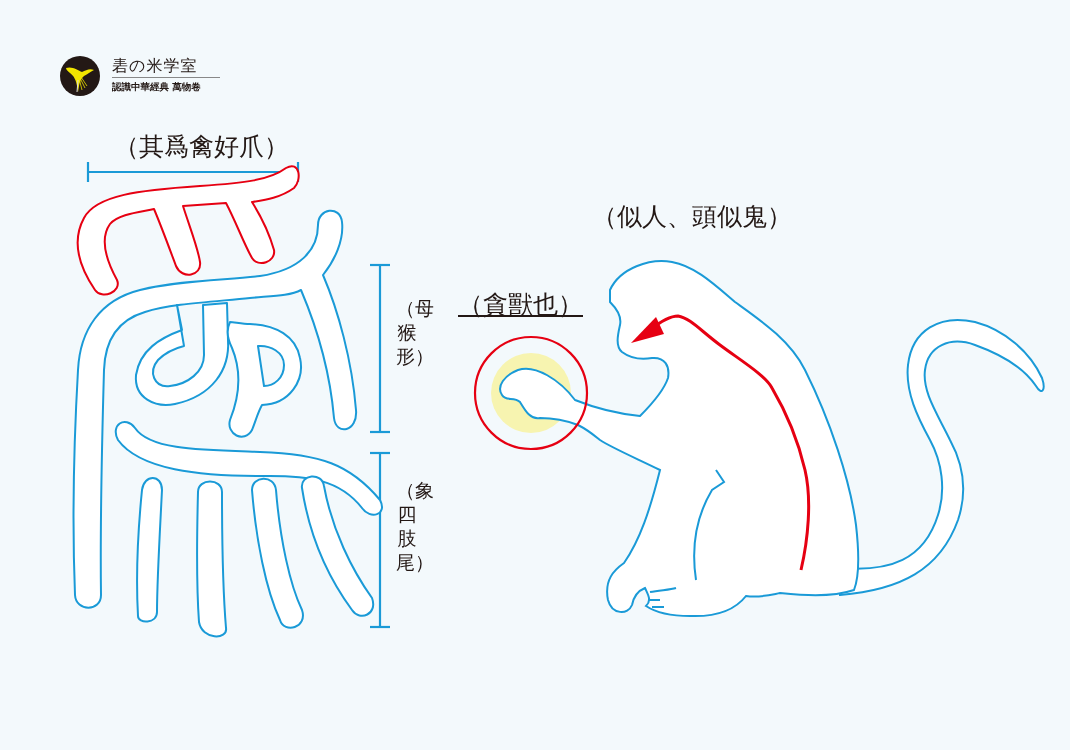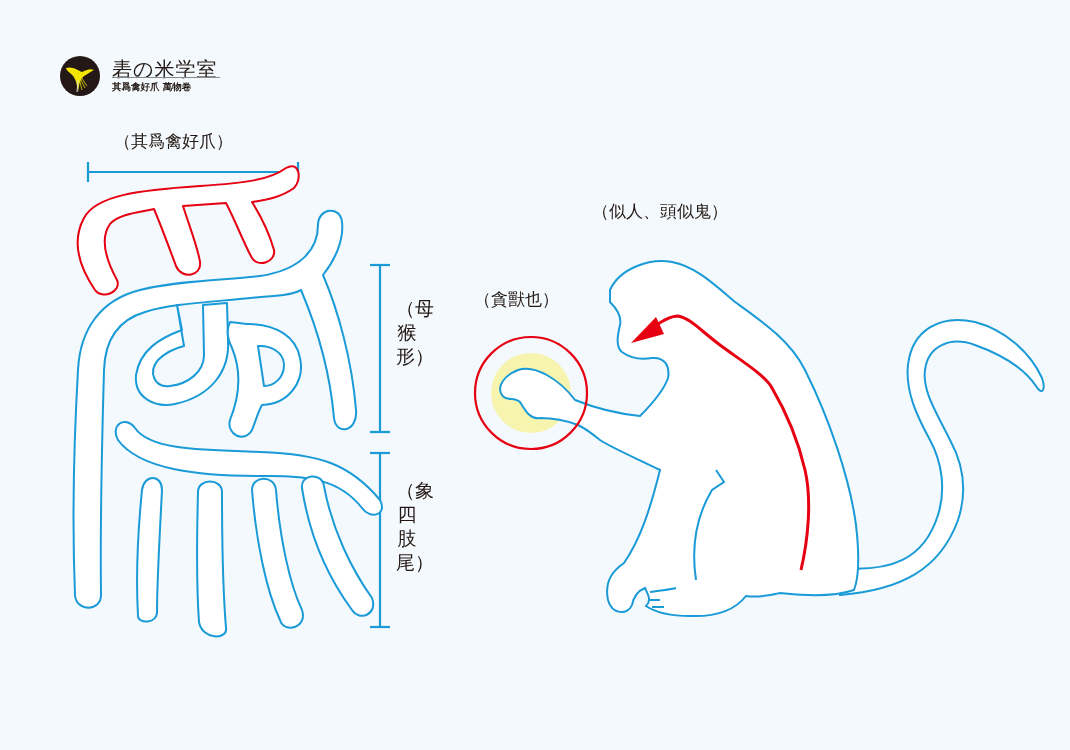--- a/index.html
+++ b/index.html
@@ -8,30 +8,30 @@
     background: #f3f9fc;
     font-family: "DejaVu Sans", sans-serif;
     position: relative;
   }
   .logo { position: absolute; left: 60px; top: 56px; width: 170px; height: 42px; }
   .logo-badge {
     position: absolute; left: 0; top: 0; width: 40px; height: 40px; border-radius: 50%;
     background: #231815; overflow: hidden;
   }
   .logo-title {
-    position: absolute; left: 52px; top: 0px; font-size: 20px; color: #231815;
+    position: absolute; left: 52px; top: 0px; font-size: 16px; color: #231815;
     font-family: "DejaVu Serif", serif; letter-spacing: 1px; white-space: nowrap;
   }
   .logo-rule { position: absolute; left: 52px; top: 21px; width: 108px; height: 1px; background: #888; }
   .logo-sub {
     position: absolute; left: 52px; top: 25px; font-size: 9.5px; color: #231815; white-space: nowrap;
     font-weight: bold;
   }
   .label {
-    position: absolute; color: #231815; font-size: 17px; white-space: nowrap;
+    position: absolute; color: #231815; font-size: 25px; white-space: nowrap;
     font-family: "DejaVu Sans", sans-serif;
   }
   .vlabel {
     position: absolute; color: #231815; font-size: 19px; width: 22px; line-height: 24px;
     text-align: center; word-break: break-all;
   }
   svg.stage { position: absolute; left: 0; top: 0; }
 </style>
 </head>
 <body>
@@ -39,27 +39,27 @@
 <div class="logo">
   <div class="logo-badge">
     <svg width="40" height="40" viewBox="0 0 40 40">
       <path d="M6 12 C12 10 18 14 22 16 C26 14 30 12 34 14 C30 16 28 18 24 20 C22 22 20 24 19 30 L18 36 L17 30 C16 24 14 20 10 17 C8 15 6 14 6 12 Z" fill="#f2e500"></path>
       <path d="M19 22 L22 34 M20 22 L25 32 M21 21 L27 30" stroke="#f2e500" stroke-width="0.8" fill="none"></path>
       <path d="M18 24 L17 36" stroke="#ddd" stroke-width="1"></path>
     </svg>
   </div>
   <div class="logo-title">砉の米学室</div>
   <div class="logo-rule"></div>
-  <div class="logo-sub">其爲禽好爪  萬物卷</div>
+  <div class="logo-sub">認識中華經典  萬物卷</div>
 </div>
 
 <div class="label" style="left:114px; top:130px;">（其爲禽好爪）</div>
 <div class="vlabel" style="left:396px; top:296px;">（母猴形）</div>
 <div class="vlabel" style="left:396px; top:478px;">（象四肢尾）</div>
-<div class="label" style="left:474px; top:288px;">（貪獸也）</div>
+<div class="label" style="left:458px; top:288px;text-decoration:underline;">（貪獸也）</div>
 <div class="label" style="left:592px; top:200px;">（似人、頭似鬼）</div>
 
 <svg class="stage" width="1070" height="750" viewBox="0 0 1070 750">
 
   <g stroke="#1a9ad7" stroke-width="2.2" fill="none">
     <line x1="88" y1="172" x2="298" y2="172"></line>
     <line x1="88" y1="162" x2="88" y2="182"></line>
     <line x1="298" y1="162" x2="298" y2="182"></line>
   </g>
   <g stroke="#1a9ad7" stroke-width="2.2" fill="none">

